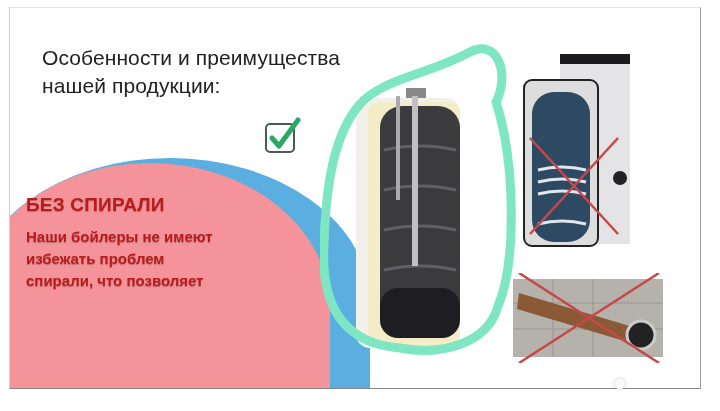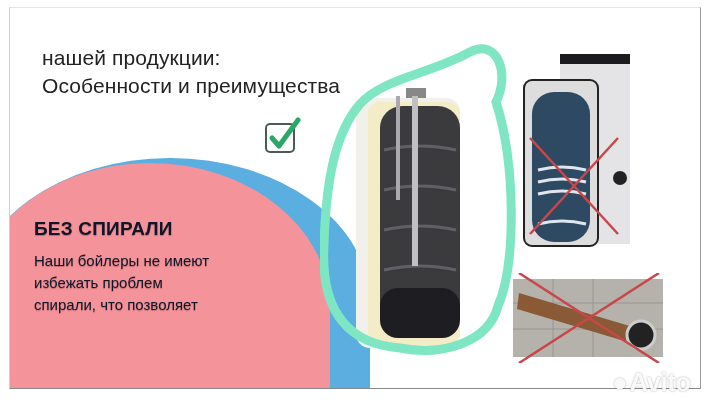--- a/index.html
+++ b/index.html
@@ -19,26 +19,25 @@
   }
   .blue-shape {
     position:absolute; left:-40px; top:150px; width:400px; height:420px;
     background:#5aaee0; border-radius:58% 58% 0 0 / 40% 40% 0 0;
   }
   .pink-shape {
     position:absolute; left:-40px; top:155px; width:360px; height:420px;
     background:#f4939a; border-radius:58% 58% 0 0 / 40% 40% 0 0;
   }
   .info {
-    position:absolute; left:24px; top:186px; color:#0f172a;
+    position:absolute; left:16px; top:186px; color:#b91c1c;
     text-shadow:0 1px 1px rgba(120,60,60,0.45);
-    margin-top:24px;
   }
   .info .heading { font-size:19px; font-weight:700; margin-bottom:10px; letter-spacing:0.2px; }
-  .info .body { font-size:15px; font-weight:400; line-height:22px; }
+  .info .body { font-size:15px; font-weight:700; line-height:22px; }
   .checkbox {
     position:absolute; left:254px; top:108px; width:38px; height:38px;
   }
   .main-boiler {
     position:absolute; left:346px; top:80px; width:110px; height:260px;
   }
   .circle {
     position:absolute; left:310px; top:36px; width:200px; height:320px;
   }
   .boiler2 { position:absolute; left:510px; top:40px; width:110px; height:200px; }
@@ -49,22 +48,22 @@
     text-shadow:0 0 2px rgba(0,0,0,0.35);
     display:flex; align-items:center; gap:2px;
   }
 </style>
 </head>
 <body>
 
 <div class="slide">
 
   <div class="title">
+    <div>Особенности и преимущества</div>
     <div>нашей продукции:</div>
-    <div>Особенности и преимущества</div>
   </div>
 
   <div class="blue-shape"></div>
   <div class="pink-shape"></div>
 
   <div class="info">
     <div class="heading">БЕЗ СПИРАЛИ</div>
     <div class="body">
       <div>Наши бойлеры не имеют</div>
       <div>избежать проблем</div>
@@ -124,14 +123,13 @@
     <path d="M6 20 L120 54 L118 70 L4 36 Z" fill="#8a5a36"></path>
     <circle cx="128" cy="62" r="14" fill="#222" stroke="#ccc" stroke-width="3"></circle>
     <line x1="6" y1="0" x2="146" y2="90" stroke="#c8474a" stroke-width="2.5"></line>
     <line x1="146" y1="0" x2="6" y2="90" stroke="#c8474a" stroke-width="2.5"></line>
   </svg>
 
 </div>
 
 <div class="watermark">
   <span>●</span>
-  <span>Avito</span>
 </div>
 
 </body></html>

